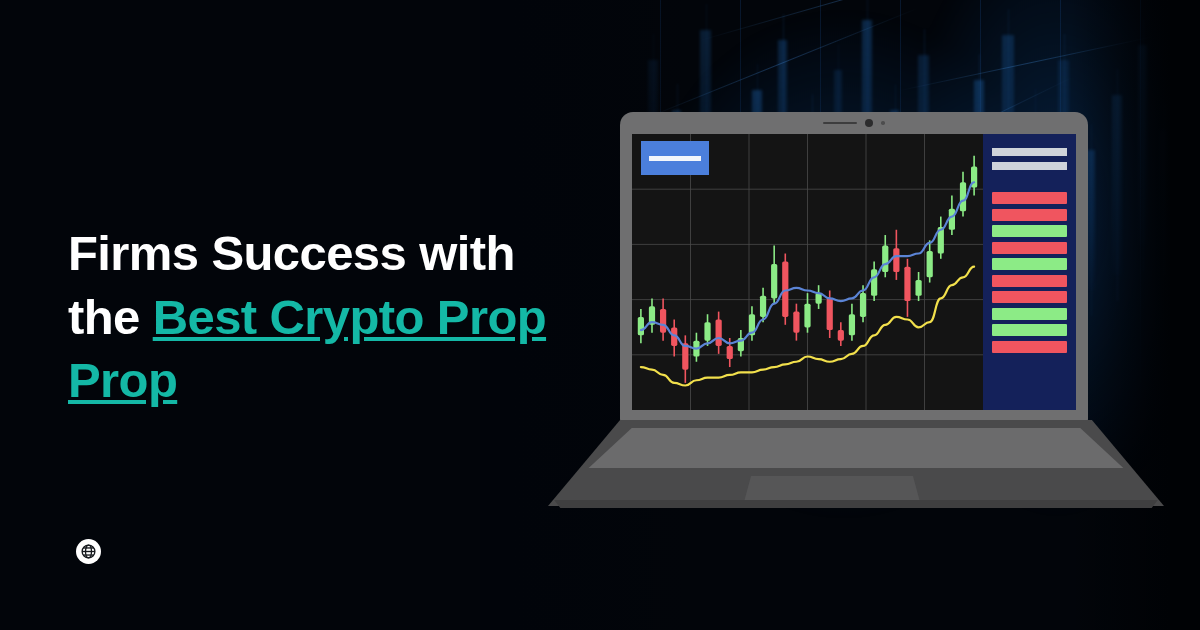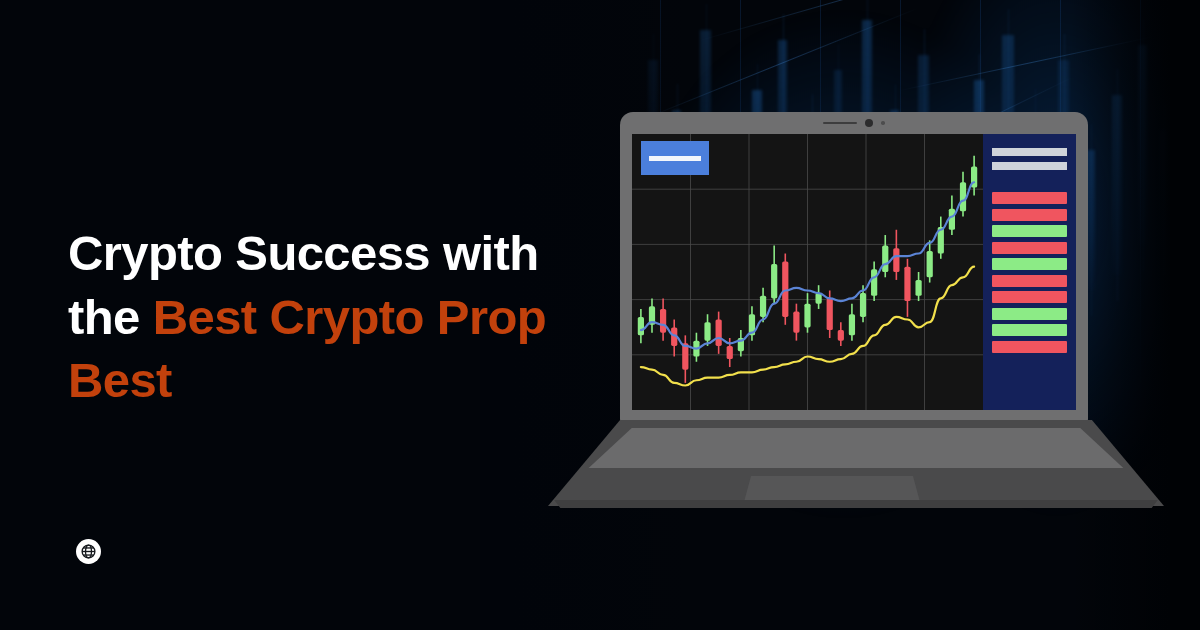--- a/index.html
+++ b/index.html
@@ -60,21 +60,21 @@
   #headline {
     position:absolute;
     left:68px; top:222px;
     width:540px;
     font-size:49px;
     font-weight:bold;
     line-height:1.30;
     letter-spacing:-0.6px;
     color:#ffffff;
   }
-  .accent { color:#c2410c; }
+  .accent { color:#14b8a6;text-decoration:underline; }
 
   
   #url-row {
     position:absolute;
     left:76px; top:539px;
     display:flex; align-items:center; gap:11px;
   }
   #globe-icon {
     width:25px; height:25px; flex:0 0 25px;
     border-radius:50%;
@@ -215,23 +215,23 @@
       <div class="bg-grid-v" style="left: 900px;"></div>
       <div class="bg-grid-v" style="left: 980px;"></div>
       <div class="bg-grid-v" style="left: 1060px;"></div>
       <div class="bg-grid-v" style="left: 1140px;"></div>
     </div>
   <div id="bg-fade-left"></div>
   <div id="bg-fade-right"></div>
 </div>
 
 <h1 id="headline">
-  <span>Crypto Success with</span><br>
+  <span>Firms Success with</span><br>
   <span>the </span><span class="accent">Best Crypto Prop</span><br>
-  <span class="accent">Best</span>
+  <span class="accent">Prop</span>
 </h1>
 
 <div id="url-row">
   <span id="globe-icon">
     <svg width="17" height="17" viewBox="0 0 24 24" fill="none" stroke="#15181d" stroke-width="1.9">
       <circle cx="12" cy="12" r="9"></circle>
       <ellipse cx="12" cy="12" rx="4.2" ry="9"></ellipse>
       <line x1="3" y1="12" x2="21" y2="12"></line>
       <line x1="4.6" y1="7" x2="19.4" y2="7"></line>
       <line x1="4.6" y1="17" x2="19.4" y2="17"></line>

